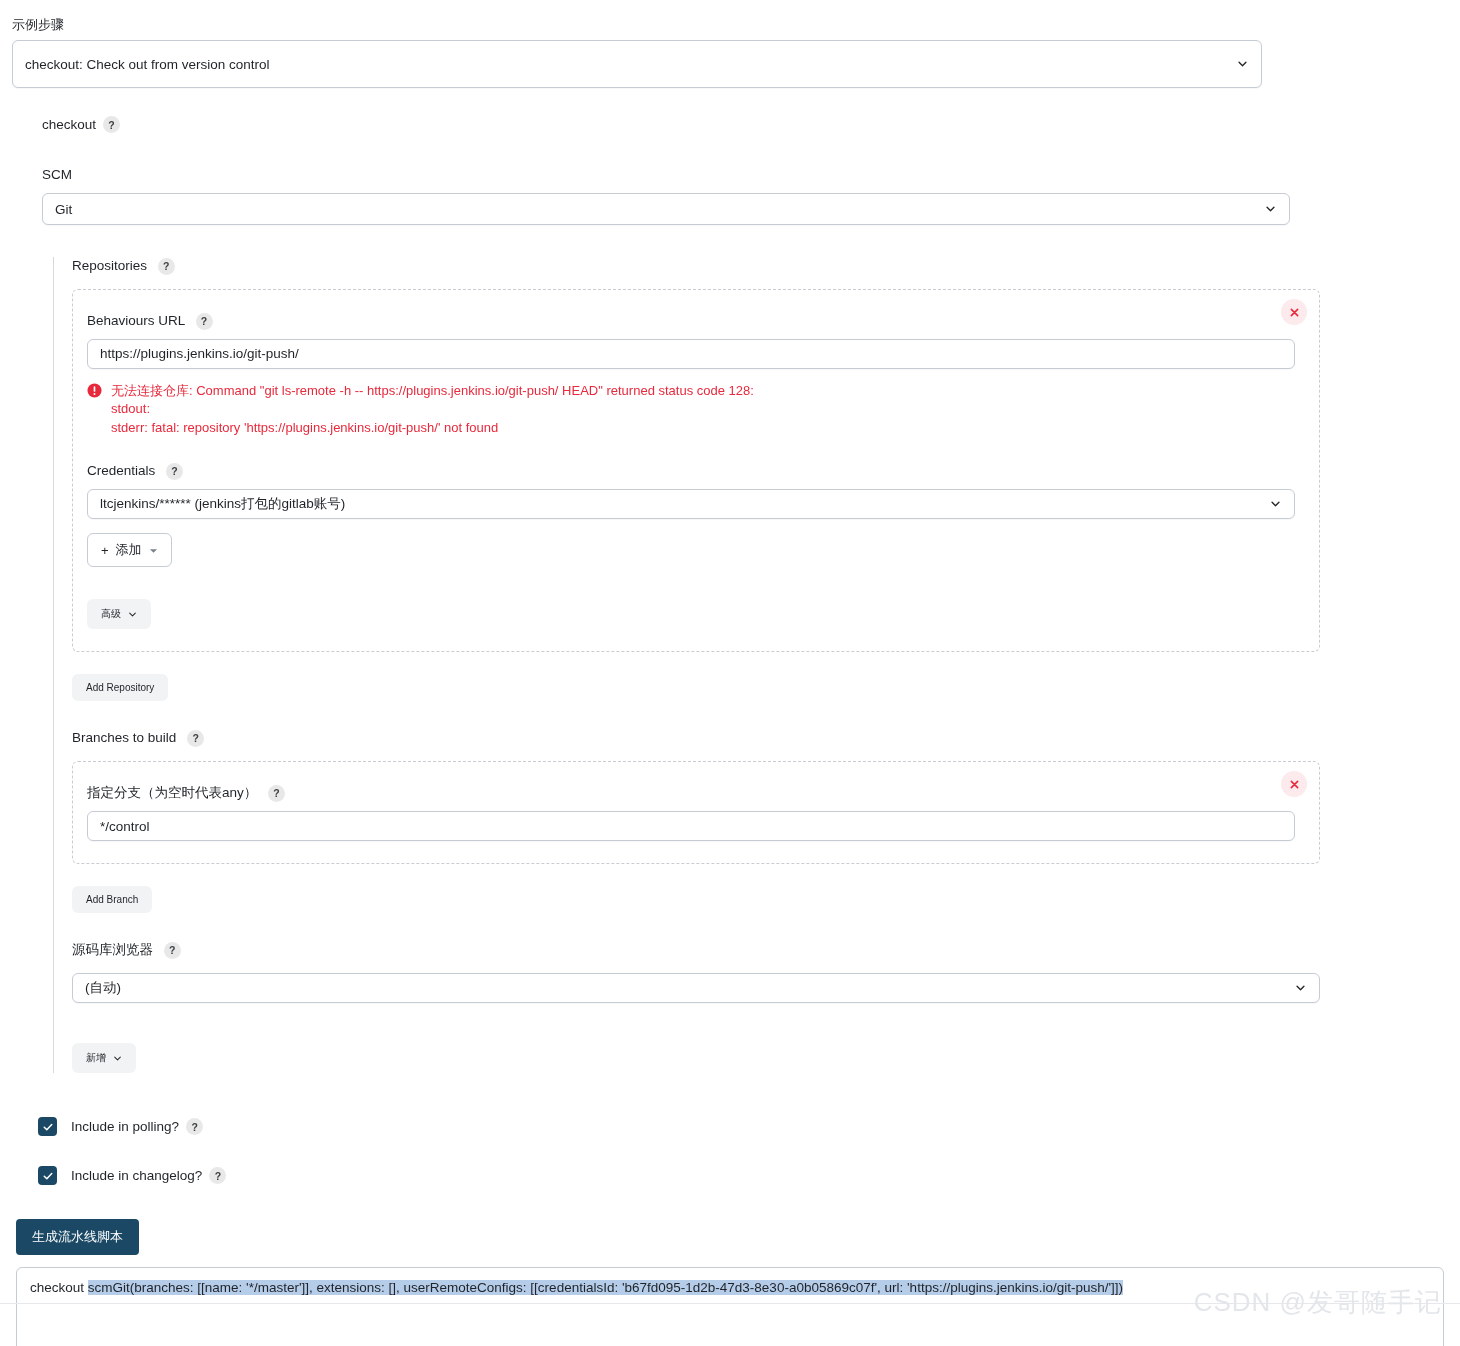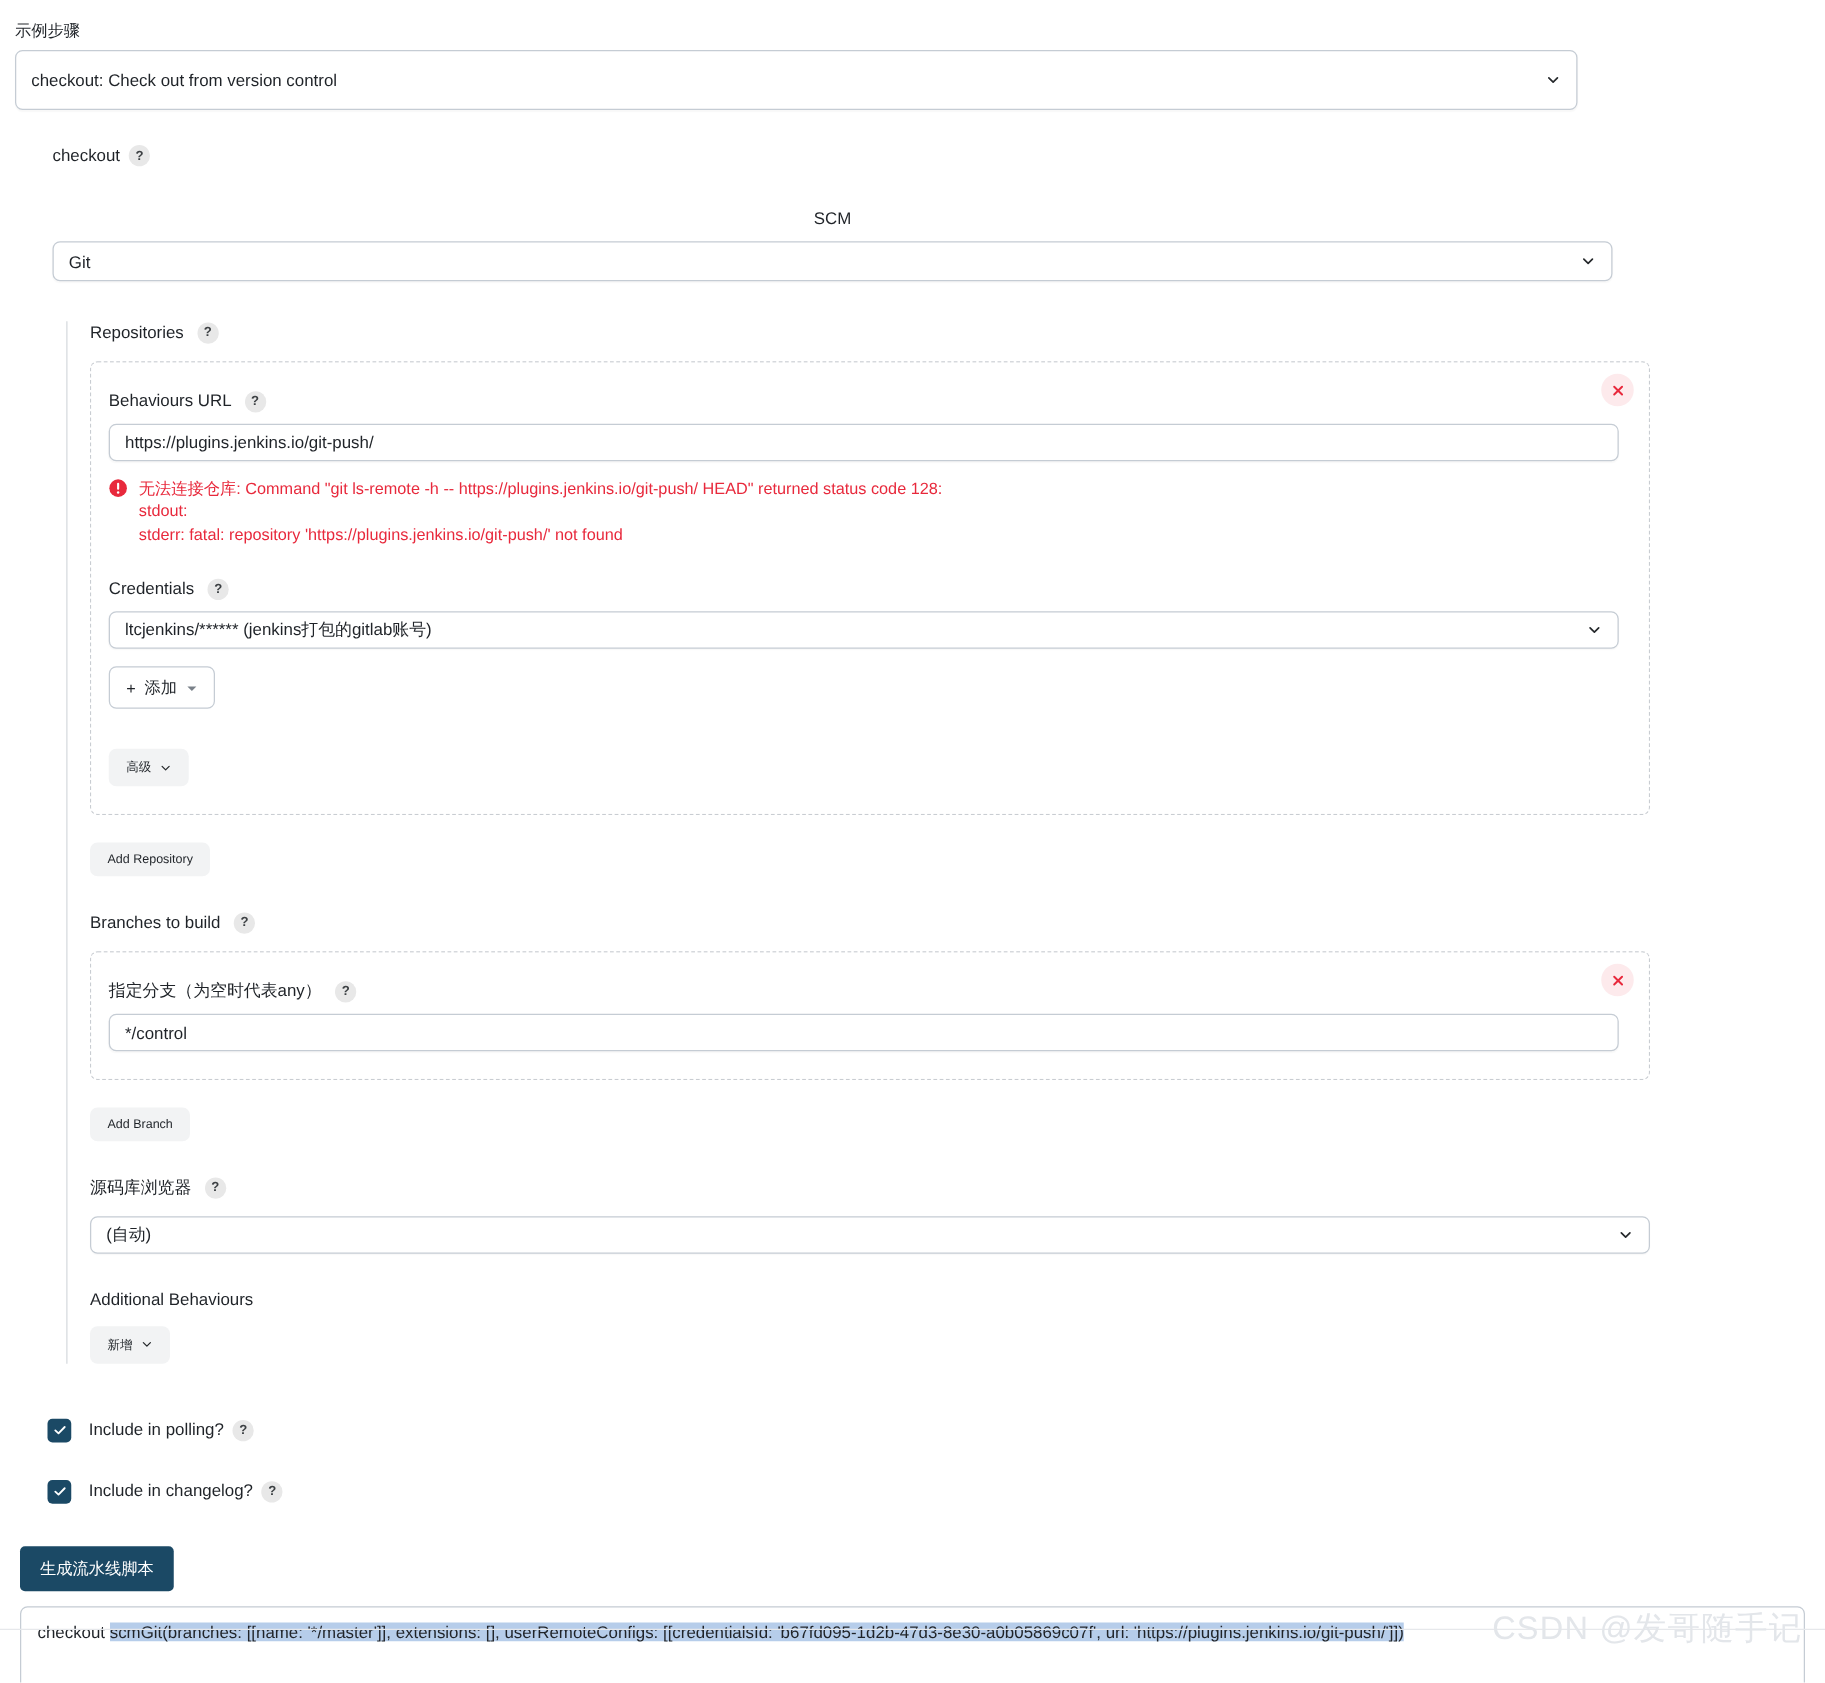--- a/index.html
+++ b/index.html
@@ -99,21 +99,21 @@
 
   .section {
     margin-top: 28px;
     padding-left: 42px;
   }
   .checkout-head {
     display: flex;
     align-items: center;
     margin-bottom: 32px;
   }
-  .scm-block { padding-right: 170px; text-align: center; }
+  .scm-block { padding-right: 170px; }
   .scm-label { margin-bottom: 10px; }
   .scm-select { height: 32px; }
 
   
   .git-config {
     margin-top: 32px;
     margin-left: 11px;
     border-left: 1px solid #d6dade;
     padding-left: 18px;
     padding-right: 140px;
@@ -363,21 +363,20 @@
       </div>
       <div class="select">
         <span>(自动)</span>
         <svg class="chev" viewBox="0 0 16 16">
           <path d="M3 5.5 L8 10.5 L13 5.5" fill="none" stroke="#26292c" stroke-width="2" stroke-linecap="round" stroke-linejoin="round"></path>
         </svg>
       </div>
 
       
       <div class="spacer-28"></div>
-      <div class="label">Additional Behaviours</div>
       <div style="margin-top:12px">
         <button class="btn-grey">
           <span>新增</span>
           <svg class="caret-sm" viewBox="0 0 16 16">
             <path d="M3 5.5 L8 10.5 L13 5.5" fill="none" stroke="#26292c" stroke-width="1.8" stroke-linecap="round" stroke-linejoin="round"></path>
           </svg>
         </button>
       </div>
     </div>
   </div>

